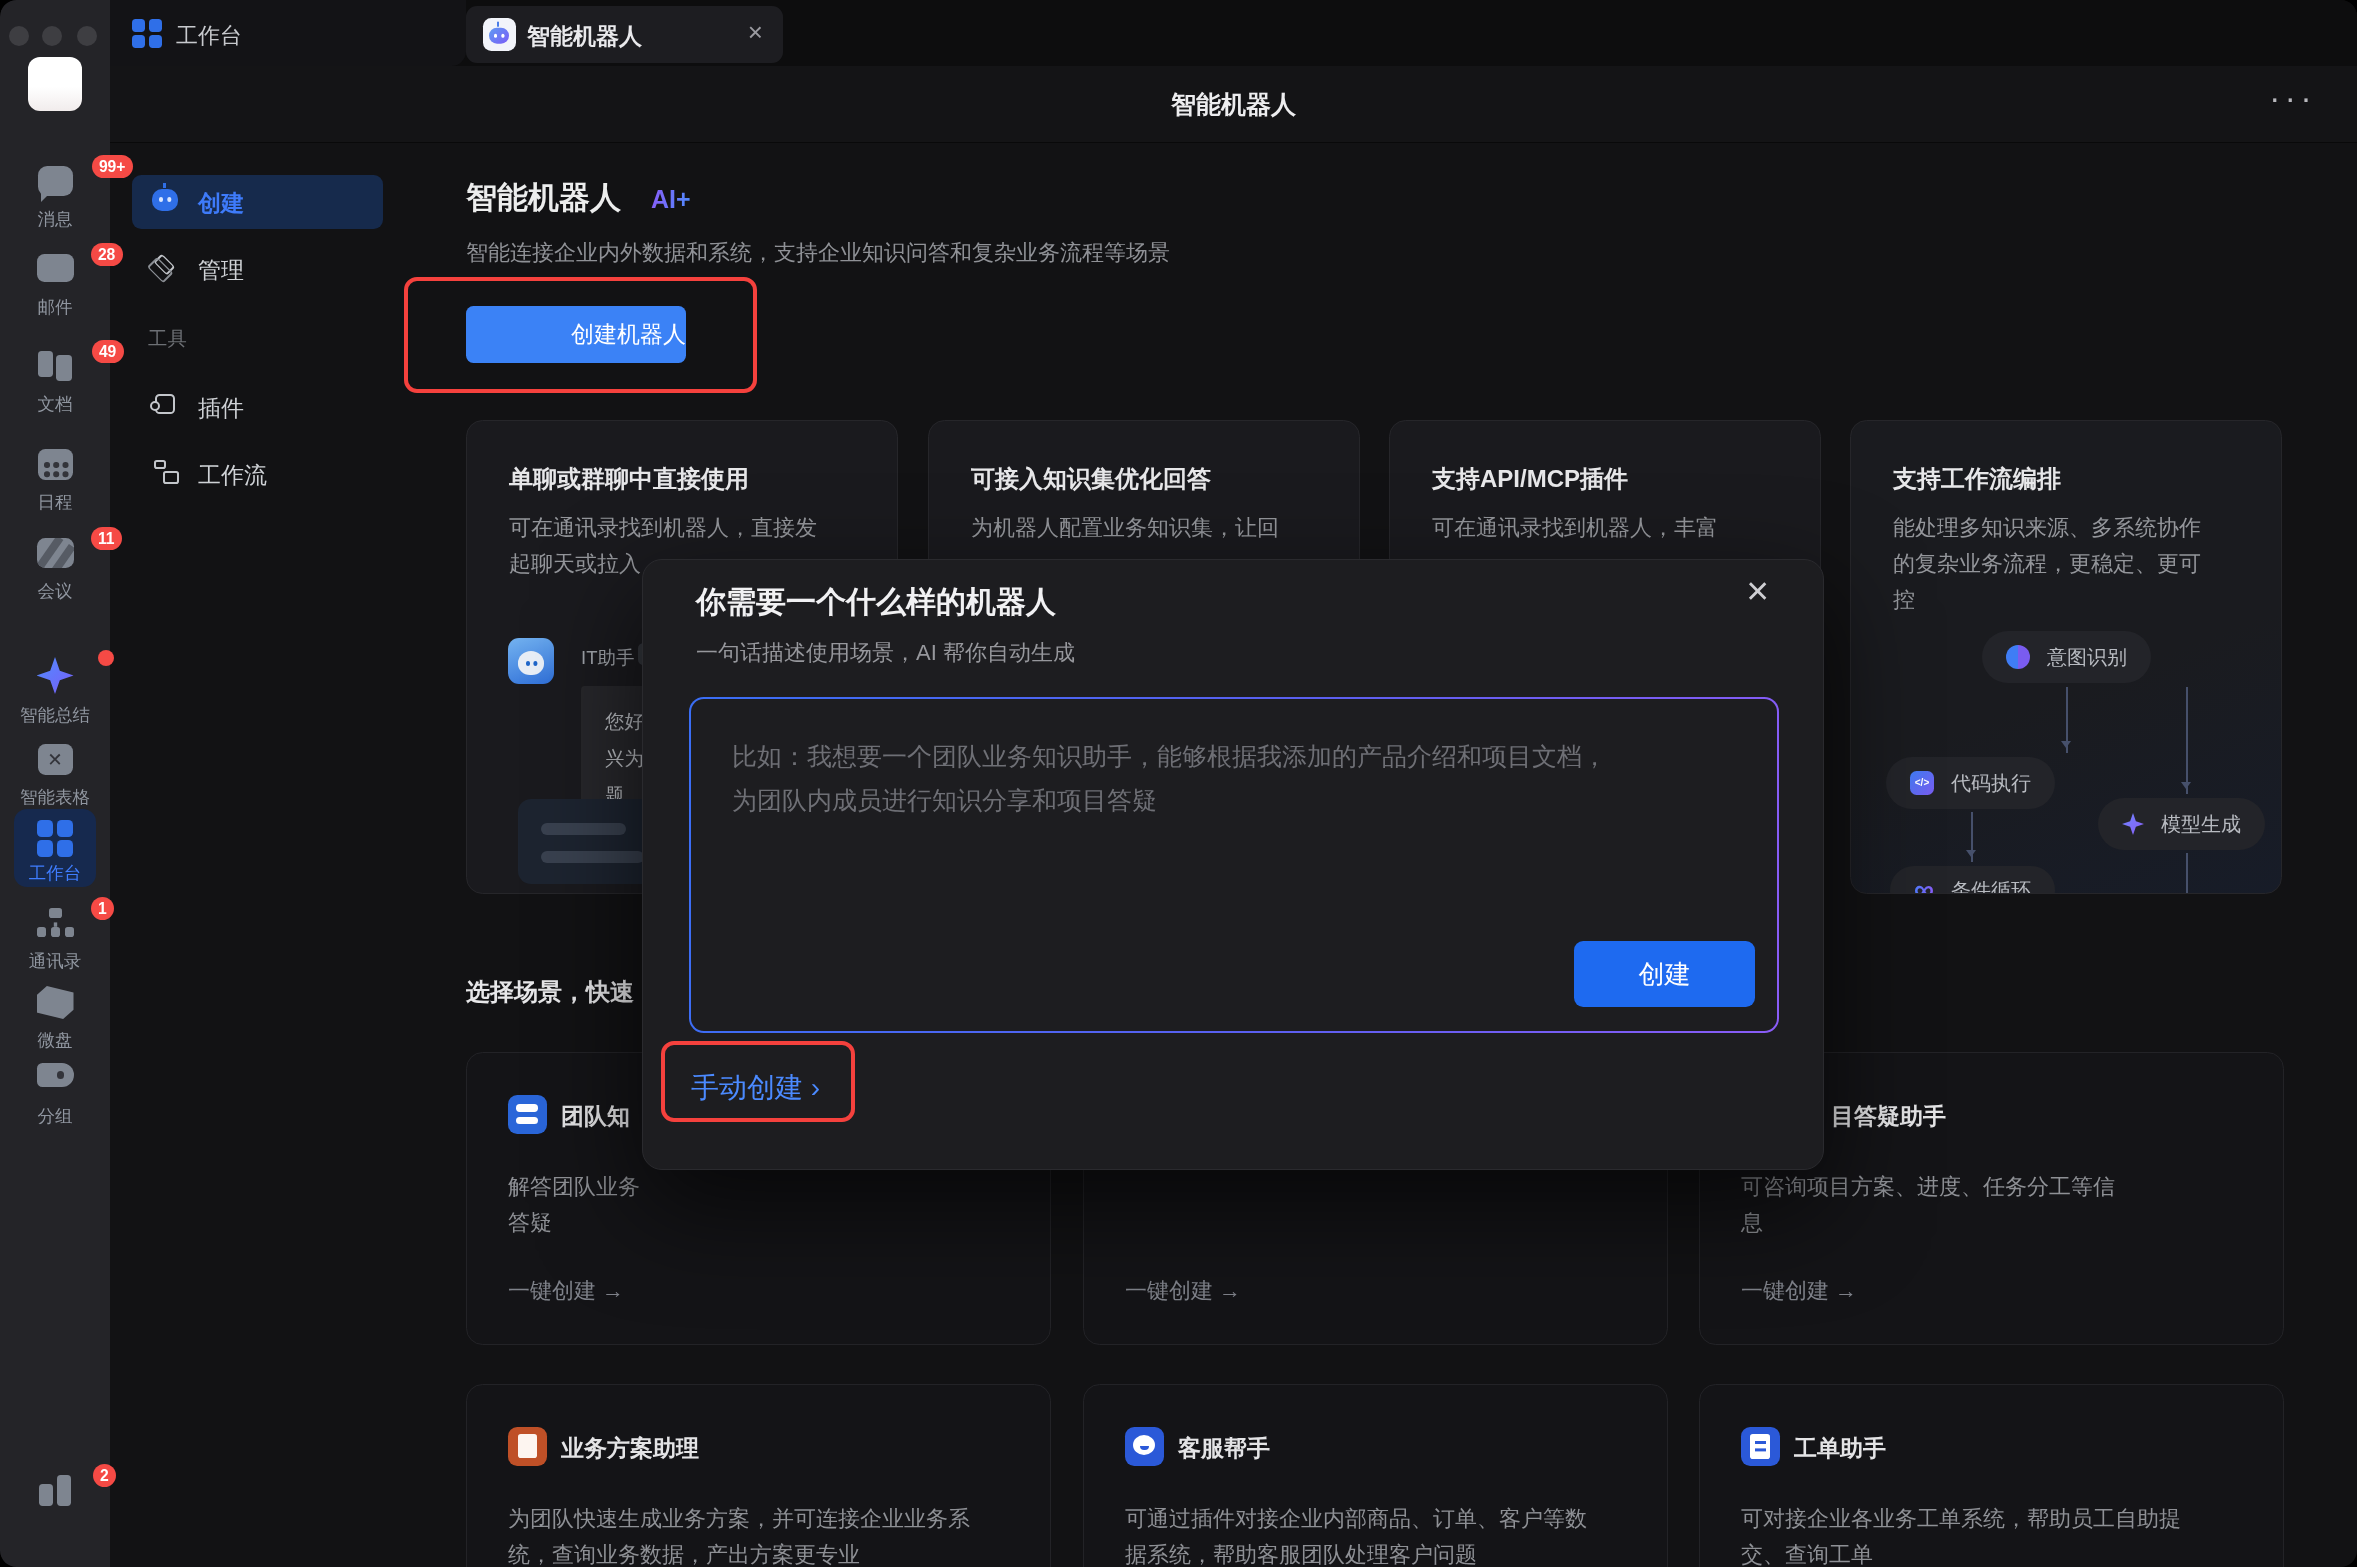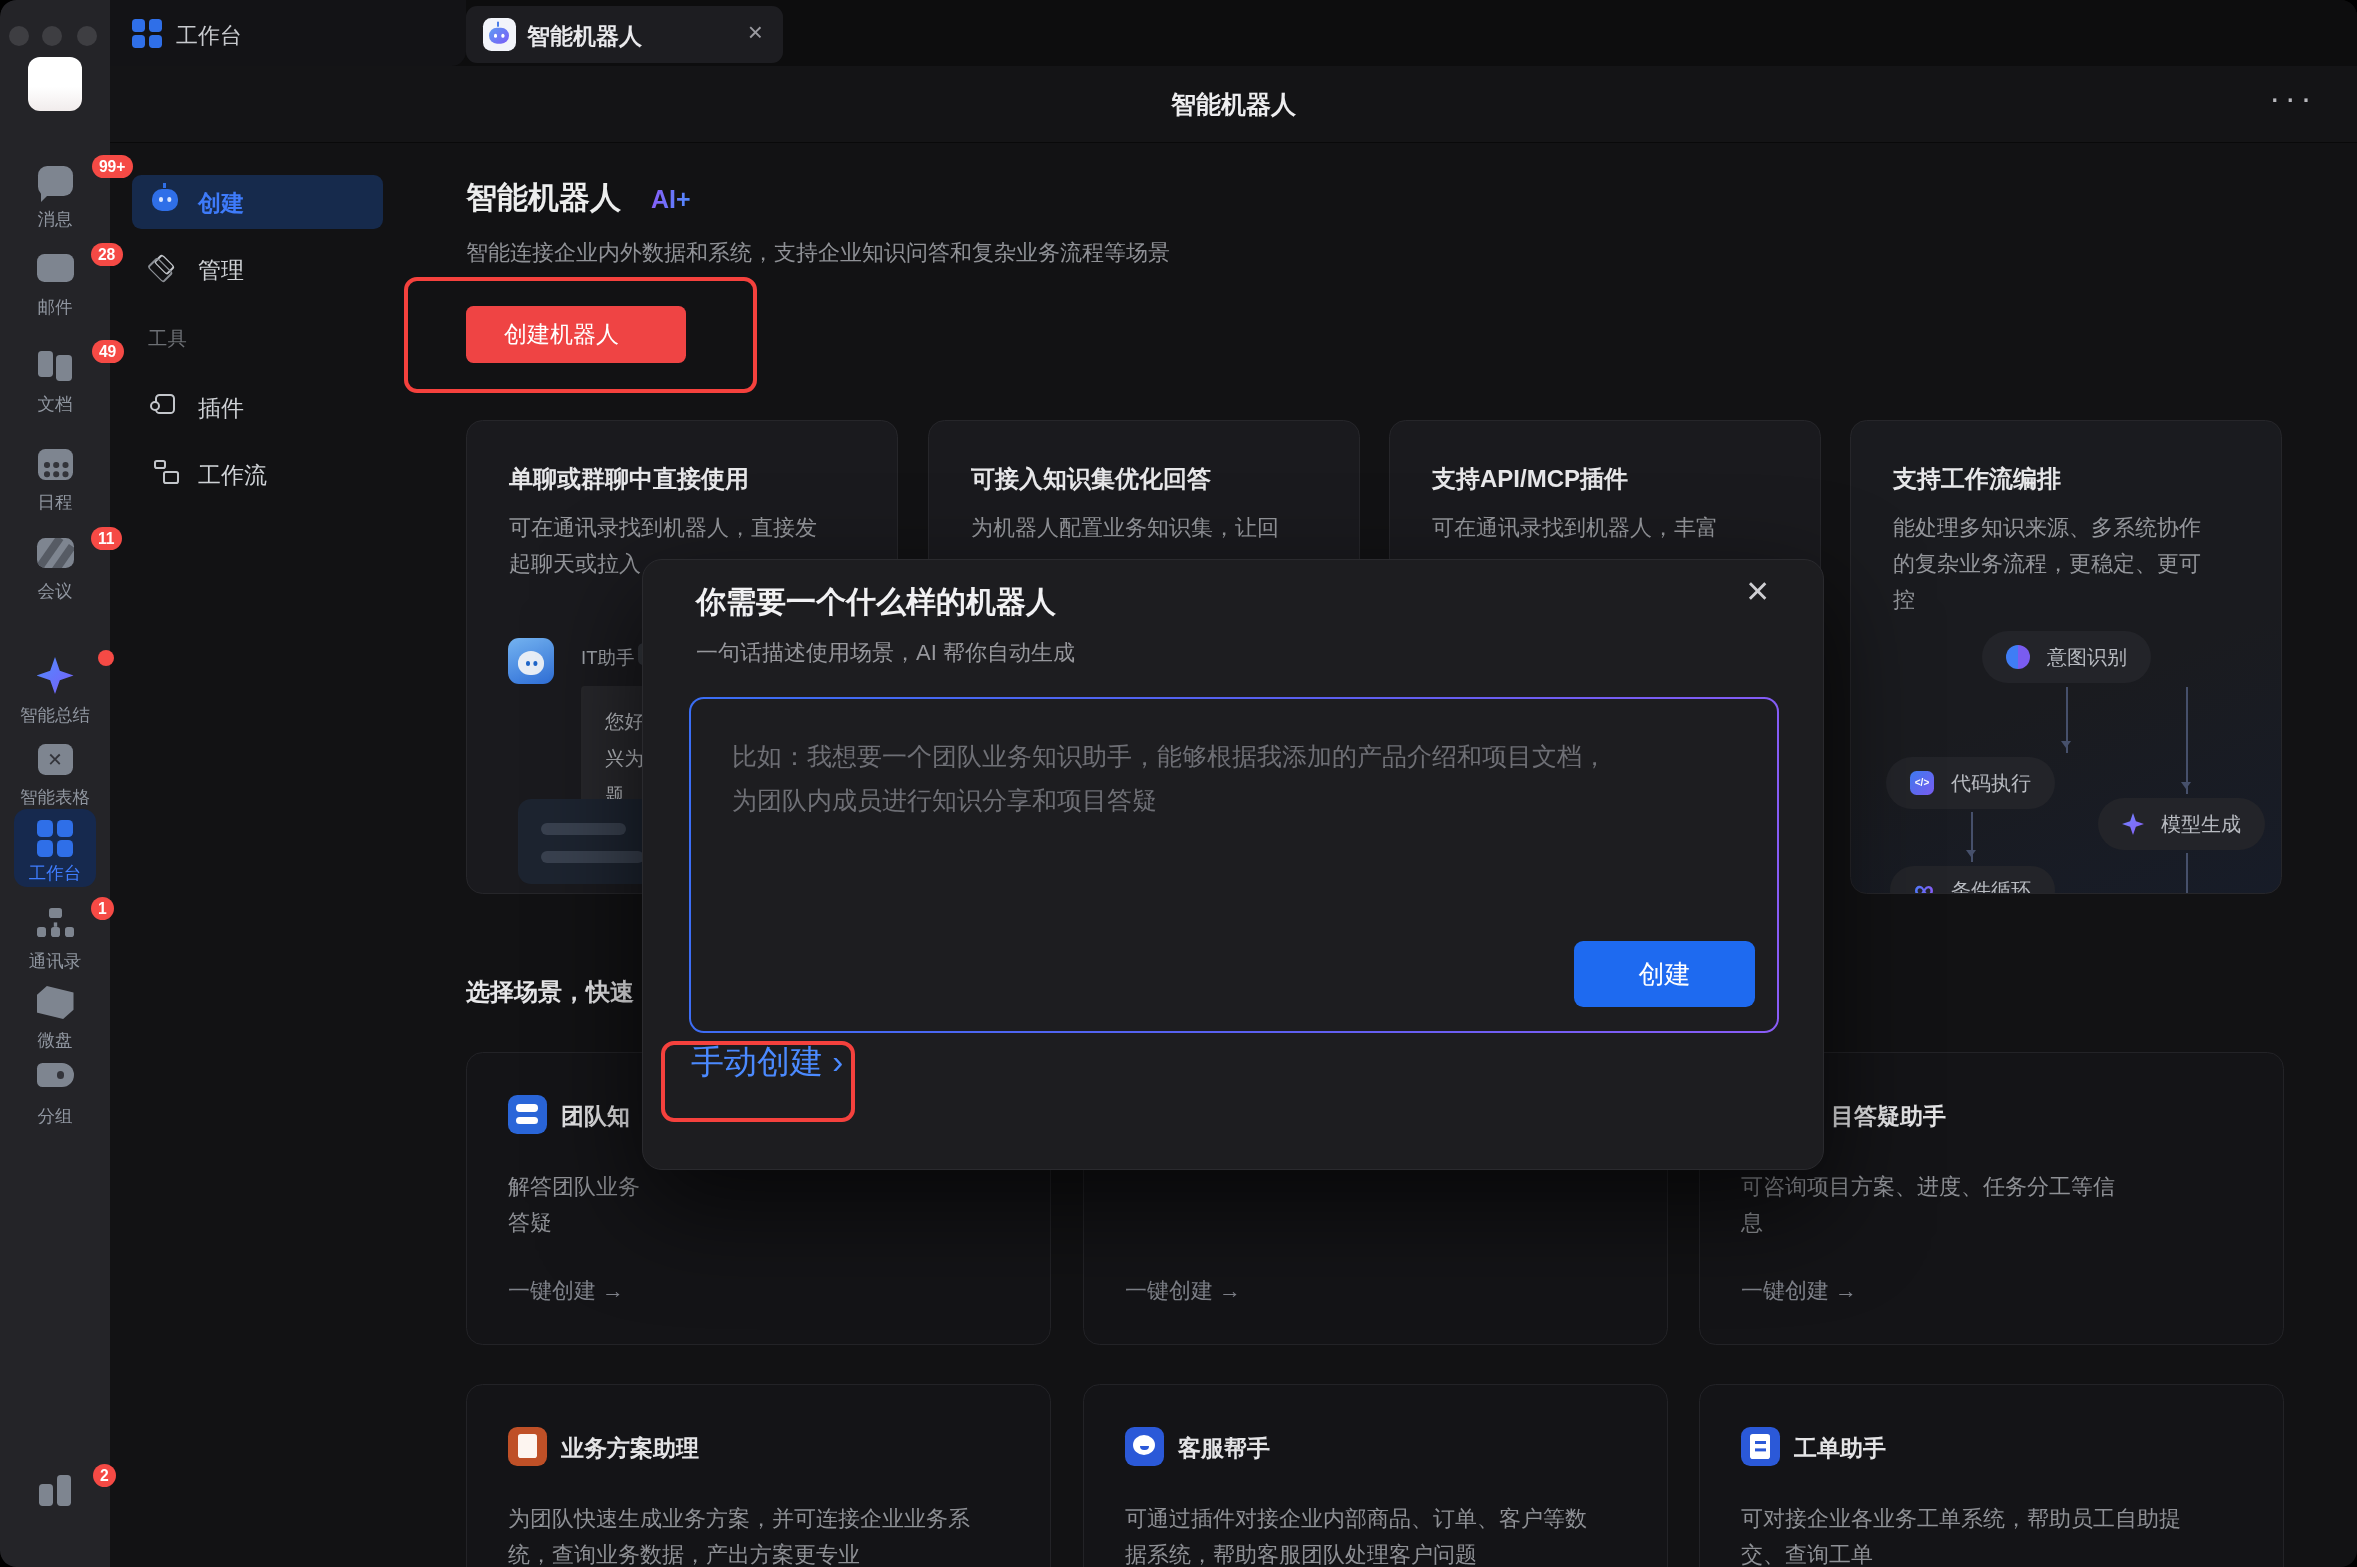--- a/index.html
+++ b/index.html
@@ -82,22 +82,22 @@
   .ic-puzzle:after{content:"";position:absolute;left:-7.4px;top:4.6px;width:6.5px;height:6.5px;border:2.3px solid #c3c6cb;border-radius:50%;background:#121214;}
   .ic-flow{position:absolute;left:22px;top:13px;width:12px;height:9.2px;border:2.3px solid #c3c6cb;border-radius:2.8px;}
   .ic-flow:after{content:"";position:absolute;left:7.4px;top:9.2px;width:12px;height:9.2px;border:2.3px solid #c3c6cb;border-radius:2.8px;background:#121214;}
   #navsection{position:absolute;left:148px;top:325px;font-size:19.4px;color:#6d7075;}
 
   
   #main-title{position:absolute;left:466px;top:177px;font-size:31px;font-weight:bold;color:#eceded;}
   #ai-badge{position:absolute;left:651px;top:185px;font-size:25px;font-weight:bold;
      background:linear-gradient(100deg,#8a5cf7,#4c8dff);-webkit-background-clip:text;background-clip:text;color:transparent;}
   #main-sub{position:absolute;left:466px;top:238px;font-size:22px;color:#8f9196;}
-  #create-bot-btn{position:absolute;left:466px;top:306px;width:220px;height:57px;background:#ef4444;border-radius:7.4px;
-     color:#fff;font-size:23px;text-align:left;line-height:57px;cursor:pointer;padding-left:38px;}
+  #create-bot-btn{position:absolute;left:466px;top:306px;width:220px;height:57px;background:#3b82f6;border-radius:7.4px;
+     color:#fff;font-size:23px;text-align:right;line-height:57px;cursor:pointer;padding-left:38px;}
   .annot{position:absolute;border:4.6px solid #f5413d;border-radius:13px;z-index:60;pointer-events:none;}
   #annot1{left:404px;top:277px;width:353px;height:116px;}
   #annot2{left:661px;top:1041px;width:194px;height:81px;}
 
   .fcard{position:absolute;top:420px;width:432px;height:474px;background:#1a1a1e;border:0.9px solid #26262a;border-radius:16.6px;overflow:hidden;}
   .fcard.tint{background:linear-gradient(160deg,#1a1b1f 55%,#171c28);}
   .ftitle{position:absolute;left:42px;top:42px;font-size:24px;font-weight:600;color:#e7e7e9;}
   .fdesc{position:absolute;left:42px;top:89px;width:360px;font-size:22px;line-height:36px;color:#94969b;white-space:pre-line;}
   .pre{white-space:pre-line;}
 
@@ -145,21 +145,21 @@
   #modal{position:absolute;left:642px;top:559px;width:1182px;height:611px;background:#1d1d20;border:0.9px solid #2a2a2e;
          border-radius:20px;box-shadow:0 37px 102px rgba(0,0,0,.65);z-index:50;}
   #modal-title{position:absolute;left:53px;top:22px;font-size:30px;font-weight:600;color:#f1f1f3;}
   #modal-sub{position:absolute;left:53px;top:78px;font-size:22px;color:#96979c;}
   #modal-close{position:absolute;right:54px;top:9.2px;font-size:39px;font-weight:300;color:#cfcfd3;cursor:pointer;}
   #modal-input{position:absolute;left:46px;top:137px;width:1090px;height:336px;border-radius:14.8px;
      border:2.8px solid transparent;background:linear-gradient(#1d1d20,#1d1d20) padding-box,linear-gradient(100deg,#3a6ef5,#5b5ff0 55%,#8a5cf7) border-box;cursor:text;}
   #modal-ph{position:absolute;left:41px;top:35px;width:1006px;font-size:25px;line-height:44px;color:#6e6f75;white-space:pre-line;}
   #modal-create{position:absolute;right:22px;bottom:24px;width:181px;height:66px;background:#1e6af0;border-radius:9.2px;
      color:#fff;font-size:26px;text-align:center;line-height:66px;cursor:pointer;}
-  #manual-link{position:absolute;left:48px;top:480px;font-size:33px;color:#4b8aff;cursor:pointer;}
+  #manual-link{position:absolute;left:48px;top:509px;font-size:28px;color:#4b8aff;cursor:pointer;}
 </style>
 </head>
 <body>
 
 <div id="stage">
 
   <div id="rail">
     <div class="tl" style="left:9.2px"></div>
     <div class="tl" style="left:42px"></div>
     <div class="tl" style="left:77px"></div>

